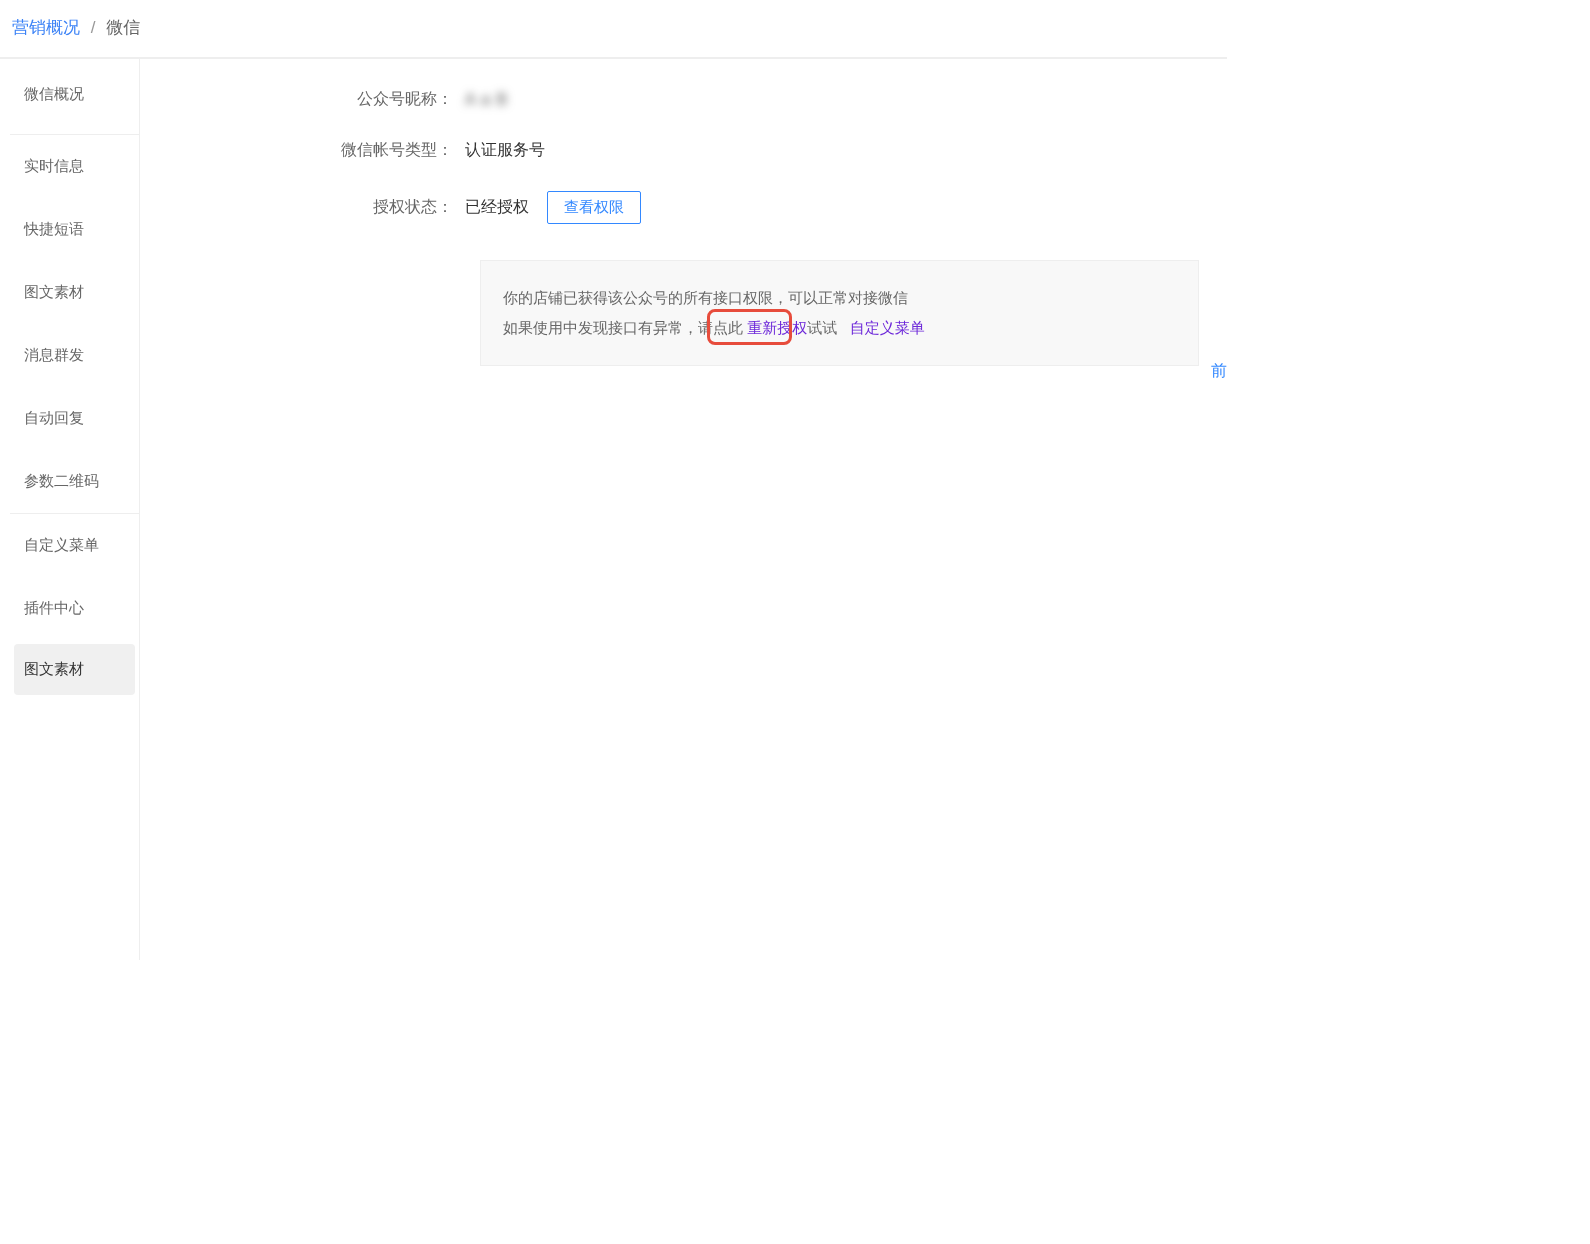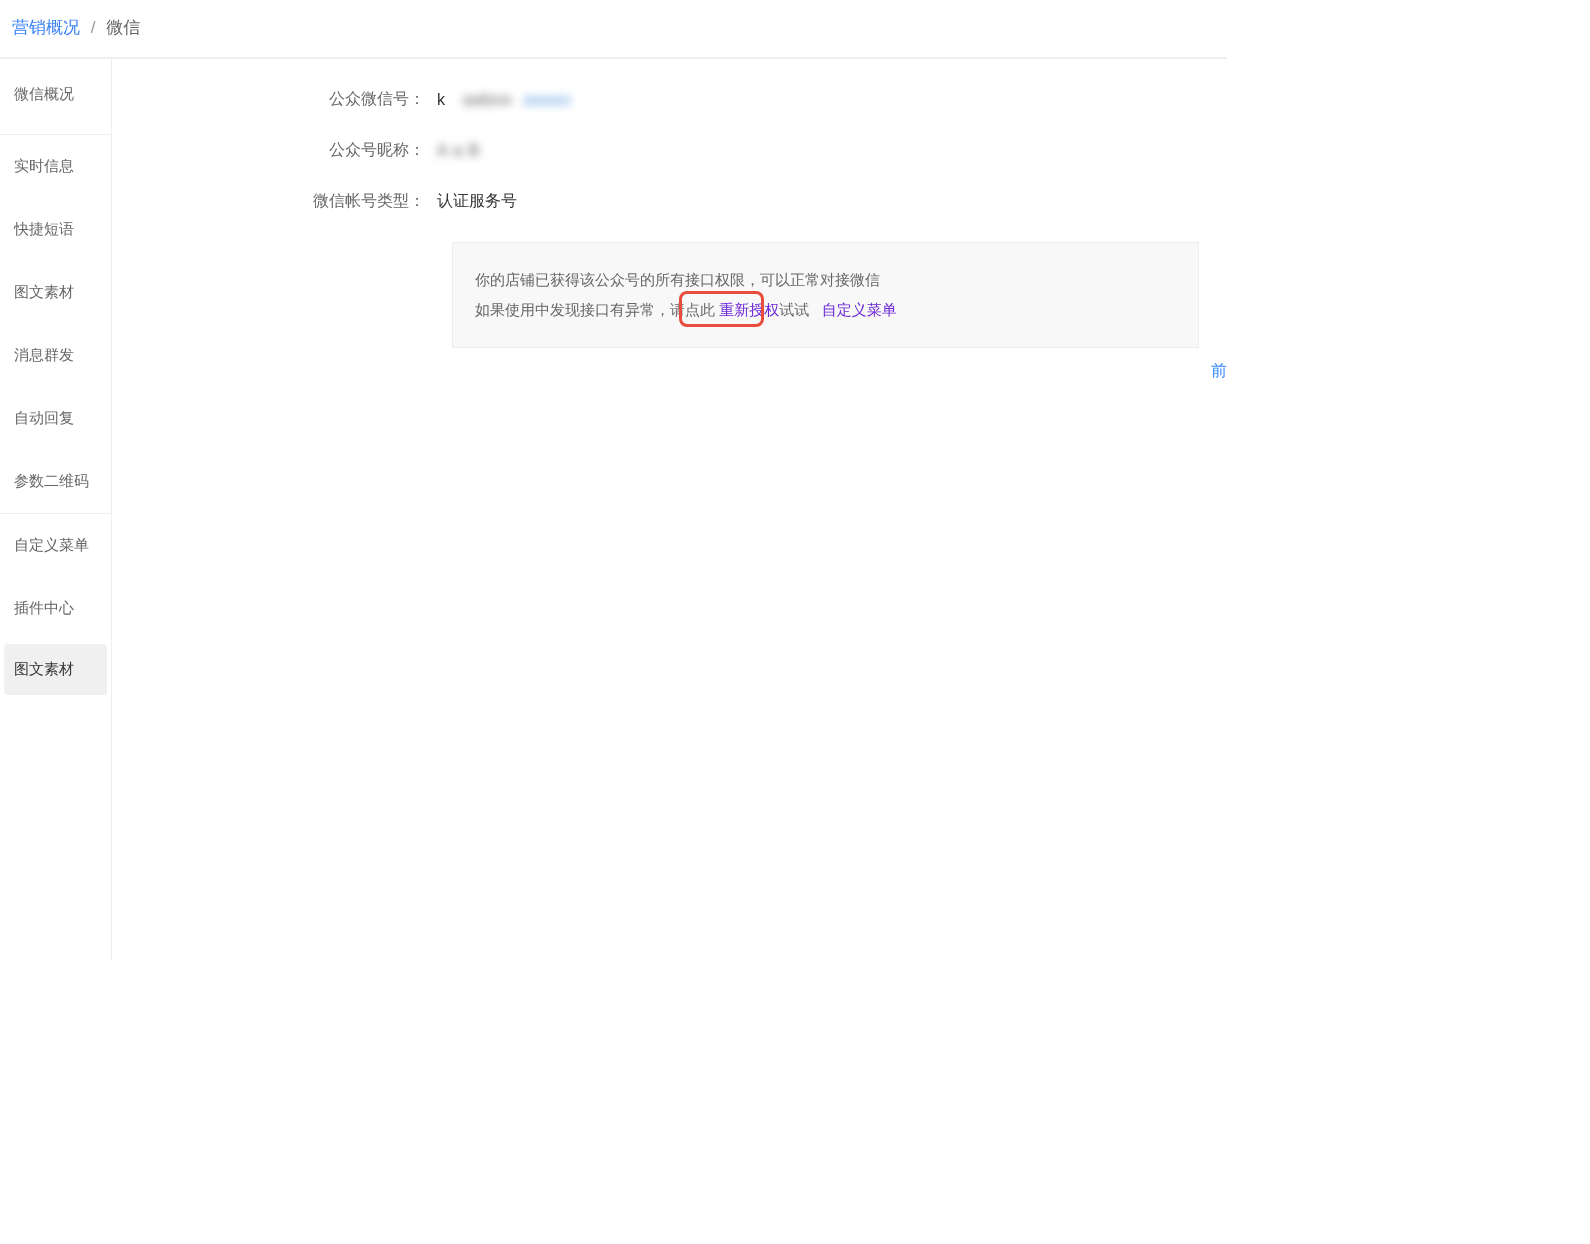--- a/index.html
+++ b/index.html
@@ -21,23 +21,24 @@
     .breadcrumb .link { color: #3b82f6; }
     .breadcrumb .sep { color: #999; margin: 0 6px; }
     .breadcrumb .current { color: #666; }
     .layout {
       display: flex;
       background: #fff;
       border-top: 1px solid #eee;
       height: calc(100% - 58px);
     }
     .sidebar {
-      width: 112px;
+      width: 140px;
       border-right: 1px solid #eee;
       padding-top: 0;
+      padding-left: 10px;
     }
     .sidebar-group {
       border-bottom: 1px solid #eee;
     }
     .sidebar-item {
       padding: 22px 14px;
       color: #666;
       font-size: 15px;
       cursor: pointer;
       background: #fff;
@@ -87,21 +88,21 @@
       color: #38f;
       background: #fff;
       padding: 6px 16px;
       font-size: 15px;
       border-radius: 2px;
       cursor: pointer;
     }
     .info-box {
       margin-left: 340px;
       margin-right: 28px;
-      margin-top: 16px;
+      margin-top: 36px;
       background: #f8f8f8;
       border: 1px solid #eee;
       padding: 22px 22px;
       color: #666;
       font-size: 15px;
       line-height: 2;
       position: relative;
     }
     .info-box .link {
       color: #6d28d9;
@@ -165,41 +166,41 @@
         <span>插件中心</span>
       </div>
       <div class="sidebar-item active">
         <span>图文素材</span>
       </div>
     </div>
   </div>
 
   <div class="content">
 
-    <div class="form-row">
-      <div class="form-label">公众微信号：</div>
-      <div class="form-value">
-        <span>k</span>
-          <span class="blur-text"><span>aaboo</span>&nbsp;&nbsp;<span class="blue">aaaax</span></span>
-      </div>
-    </div>
 
     <div class="form-row">
       <div class="form-label">公众号昵称：</div>
       <div class="form-value">
         <span class="blur-text">A  a B</span>
       </div>
     </div>
 
 
     <div class="form-row">
       <div class="form-label">微信帐号类型：</div>
       <div class="form-value">认证服务号</div>
     </div>
 
+    <div class="form-row" style="margin-bottom:0">
+      <div class="form-label">授权状态：</div>
+      <div class="form-value">
+        <span>已经授权</span>
+        <button class="outline-btn">查看权限</button>
+      </div>
+    </div>
 
     <div class="info-box">
       <div>你的店铺已获得该公众号的所有接口权限，可以正常对接微信</div>
       <div>
         <span>如果使用中发现接口有异常，请点此 </span><span class="link">重新授权</span><span>试试</span>&nbsp;&nbsp;&nbsp;<span class="link">自定义菜单</span>
       </div>
       <div class="highlight-box" style="left:226px; top:48px; width:85px; height:36px;"></div>
     </div>
 
     <div class="right-truncated">前</div>

